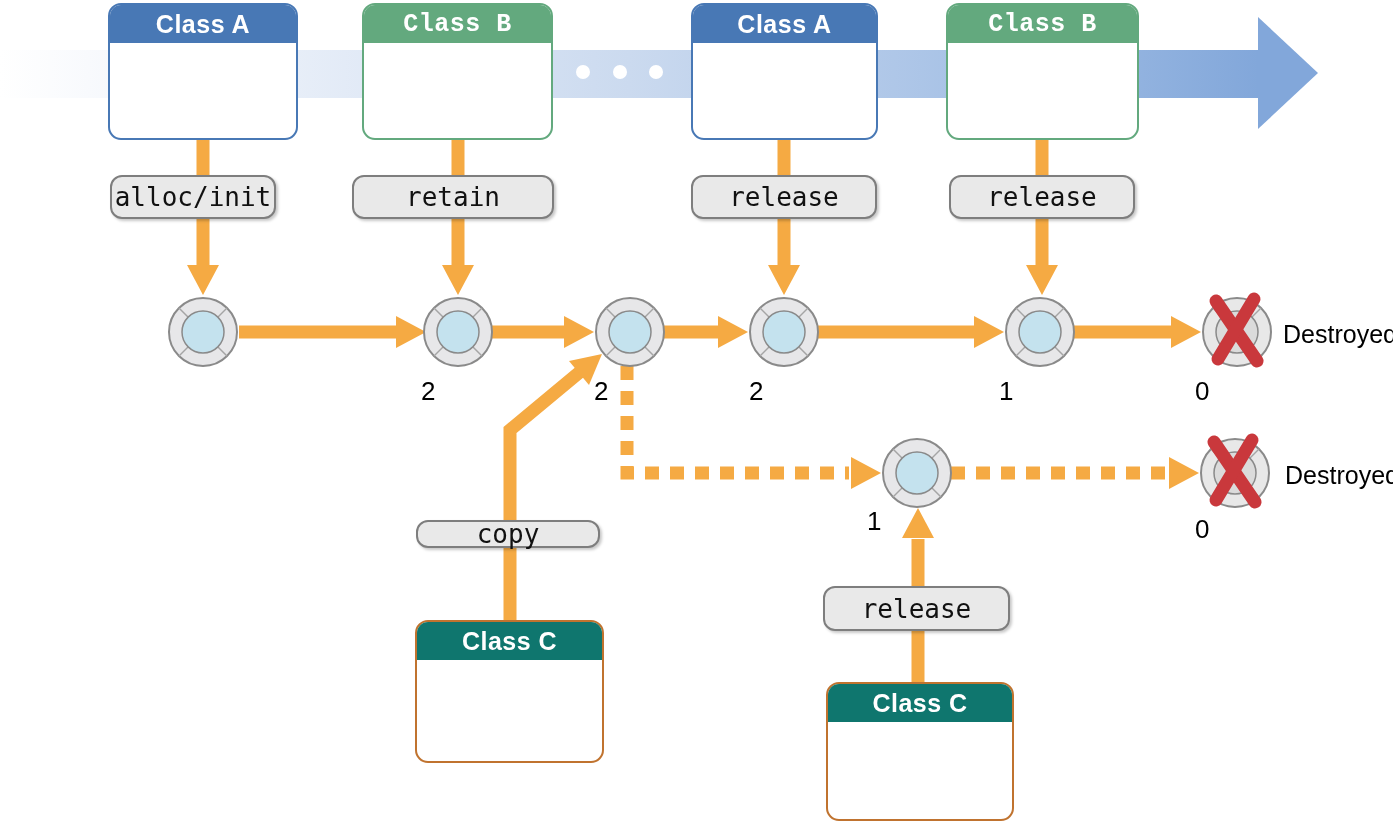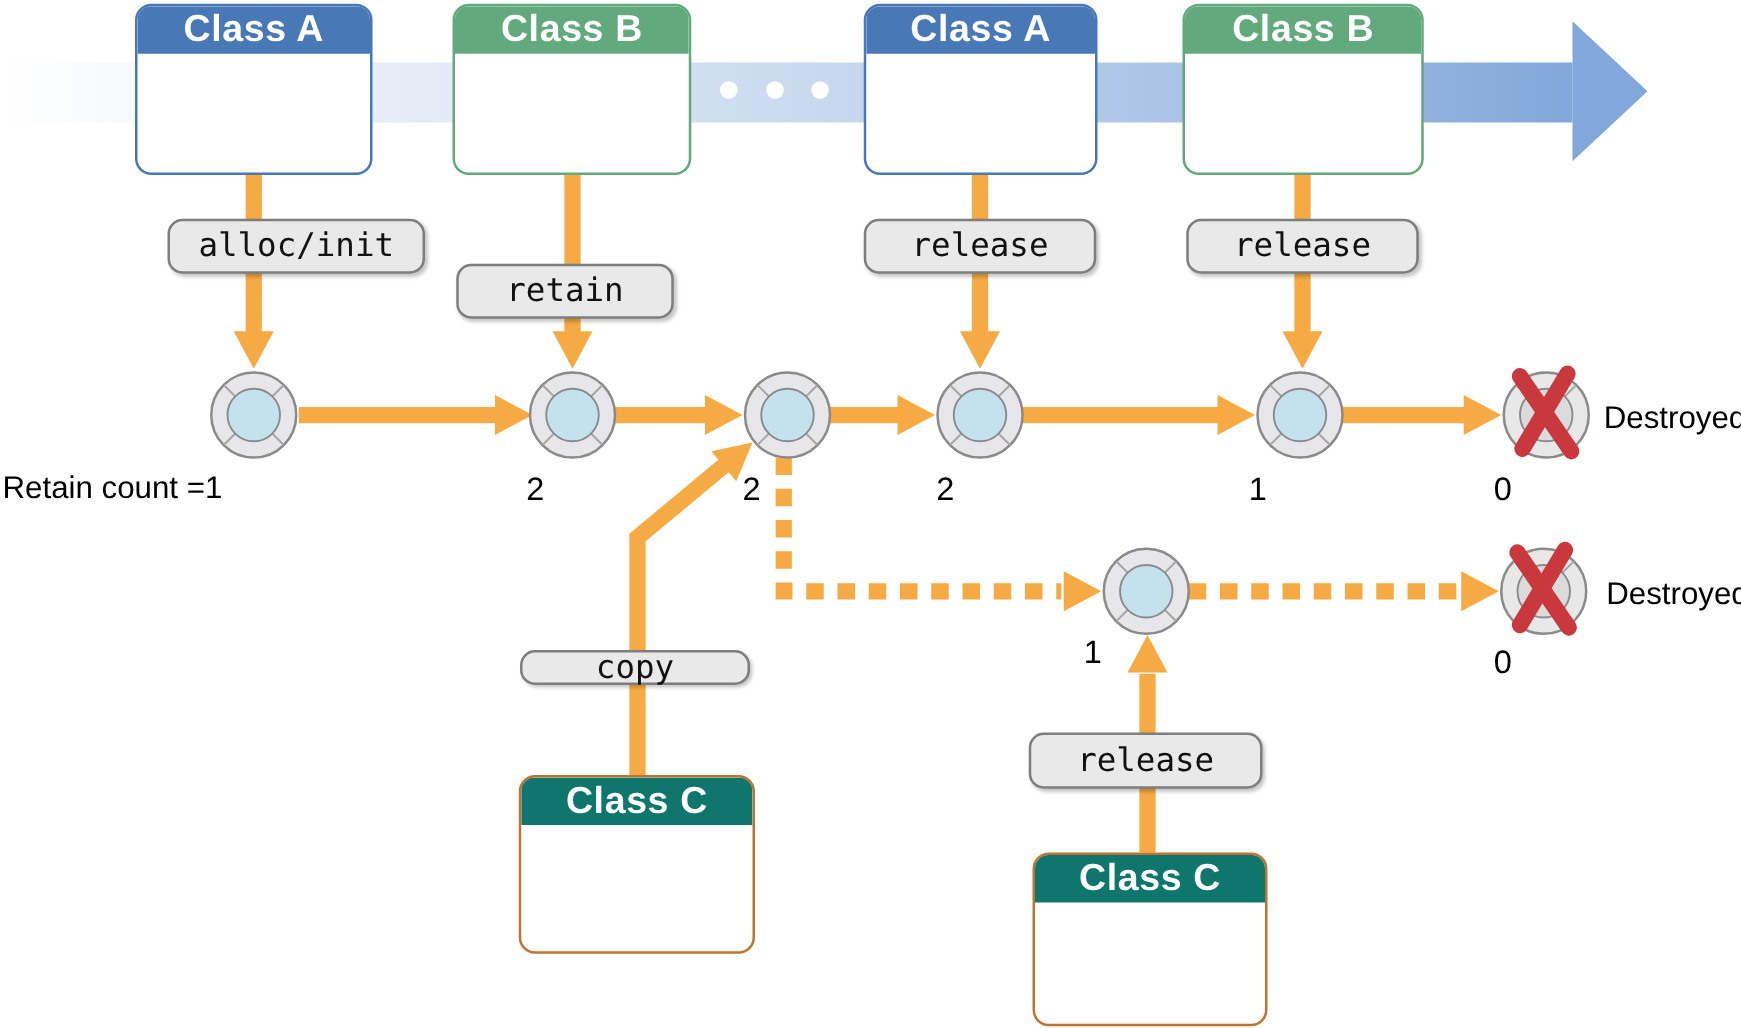--- a/index.html
+++ b/index.html
@@ -3,23 +3,23 @@
 <meta charset="utf-8">
 <style>
   html,body { margin:0; padding:0; background:#fff; }
   #canvas { position:relative; width:1393px; height:822px; background:#fff; overflow:hidden;
             font-family:"Liberation Sans",sans-serif; }
   #arrow-layer { position:absolute; left:0; top:0; }
 
   .class-box { position:absolute; border-radius:13px; border:2px solid; background:#fff;
                overflow:hidden; box-sizing:border-box; }
   .class-box .hdr { height:38px; display:flex; align-items:center; justify-content:center;
-                    color:#fff; font-weight:bold; font-size:30px; letter-spacing:.5px; }
+                    color:#fff; font-weight:bold; font-size:25px; letter-spacing:.5px; }
   .c-blue   { border-color:#4878B5; } .c-blue .hdr   { background:#4878B5; }
-  .c-green  { border-color:#63A97E; } .c-green .hdr  { background:#63A97E; }
+  .c-green  { border-color:#63A97E;font-family:Liberation Mono, monospace; } .c-green .hdr  { background:#63A97E; }
   .c-orange { border-color:#C0732F; } .c-orange .hdr { background:#0f766e; }
 
   .pill { position:absolute; background:#E9E9E9; border:2px solid #7E7E7E; border-radius:12px;
           display:flex; align-items:center; justify-content:center; box-sizing:border-box;
           font-family:"DejaVu Sans Mono","Liberation Mono",monospace; font-size:26px; color:#111;
           box-shadow:2px 2px 3px rgba(0,0,0,0.22); height:44px; }
 
   .lbl { position:absolute; font-size:26px; color:#000; white-space:nowrap; }
 </style>
 </head>
@@ -163,28 +163,27 @@
     <div class="hdr">
       <span>Class C</span>
     </div>
   </div>
   <div class="class-box c-orange" style="left:826px;top:682px;width:188px;height:139px;">
     <div class="hdr">
       <span>Class C</span>
     </div>
   </div>
 
-  <div class="pill" style="left:110px;top:175px;width:206px;margin-left:24px;">alloc/init</div>
-  <div class="pill" style="left:365px;top:175px;width:174px;margin-top:36px;">retain</div>
+  <div class="pill" style="left:110px;top:175px;width:166px;">alloc/init</div>
+  <div class="pill" style="left:352px;top:175px;width:202px;">retain</div>
   <div class="pill" style="left:691px;top:175px;width:186px;">release</div>
   <div class="pill" style="left:949px;top:175px;width:186px;">release</div>
   <div class="pill" style="left:416px;top:520px;width:184px;height:28px;">copy</div>
   <div class="pill" style="left:823px;top:586px;width:187px;height:45px;">release</div>
 
-  <div class="lbl" style="left:2px;top:376px;font-size:25px;">Retain count =1</div>
   <div class="lbl" style="left:421px;top:376px;">2</div>
   <div class="lbl" style="left:594px;top:376px;">2</div>
   <div class="lbl" style="left:749px;top:376px;">2</div>
   <div class="lbl" style="left:999px;top:376px;">1</div>
   <div class="lbl" style="left:1195px;top:376px;">0</div>
   <div class="lbl" style="left:867px;top:506px;">1</div>
   <div class="lbl" style="left:1195px;top:514px;">0</div>
 
   <div class="lbl" style="left:1283px;top:320px;font-size:25px;">Destroyed</div>
   <div class="lbl" style="left:1285px;top:461px;font-size:25px;">Destroyed</div>

